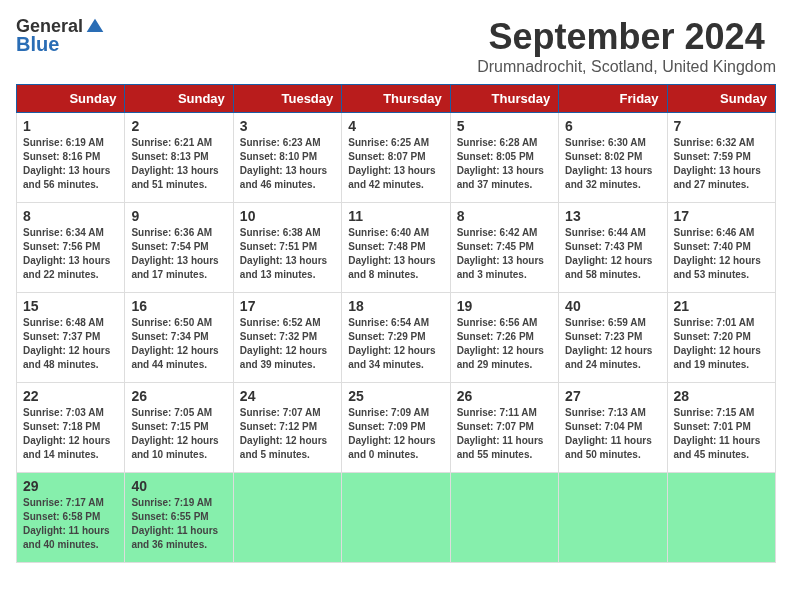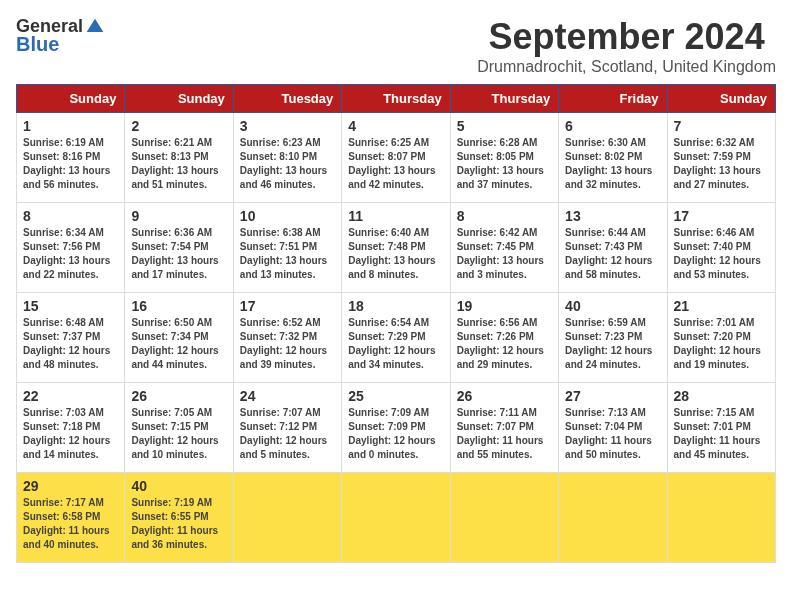--- a/index.html
+++ b/index.html
@@ -70,21 +70,21 @@
       width: 14.28%;
       vertical-align: top;
       padding: 5px 6px;
       border: 1px solid #ddd;
       font-size: 10.5px;
       color: #333;
       background: #fff;
       height: 90px;
     }
     .calendar-table tr:last-child td {
-      background: #fde047;
+      background: #86efac;
     }
     .day-number {
       font-size: 14px;
       font-weight: bold;
       color: #333;
       display: block;
       margin-bottom: 2px;
     }
     .day-info {
       font-size: 10px;

